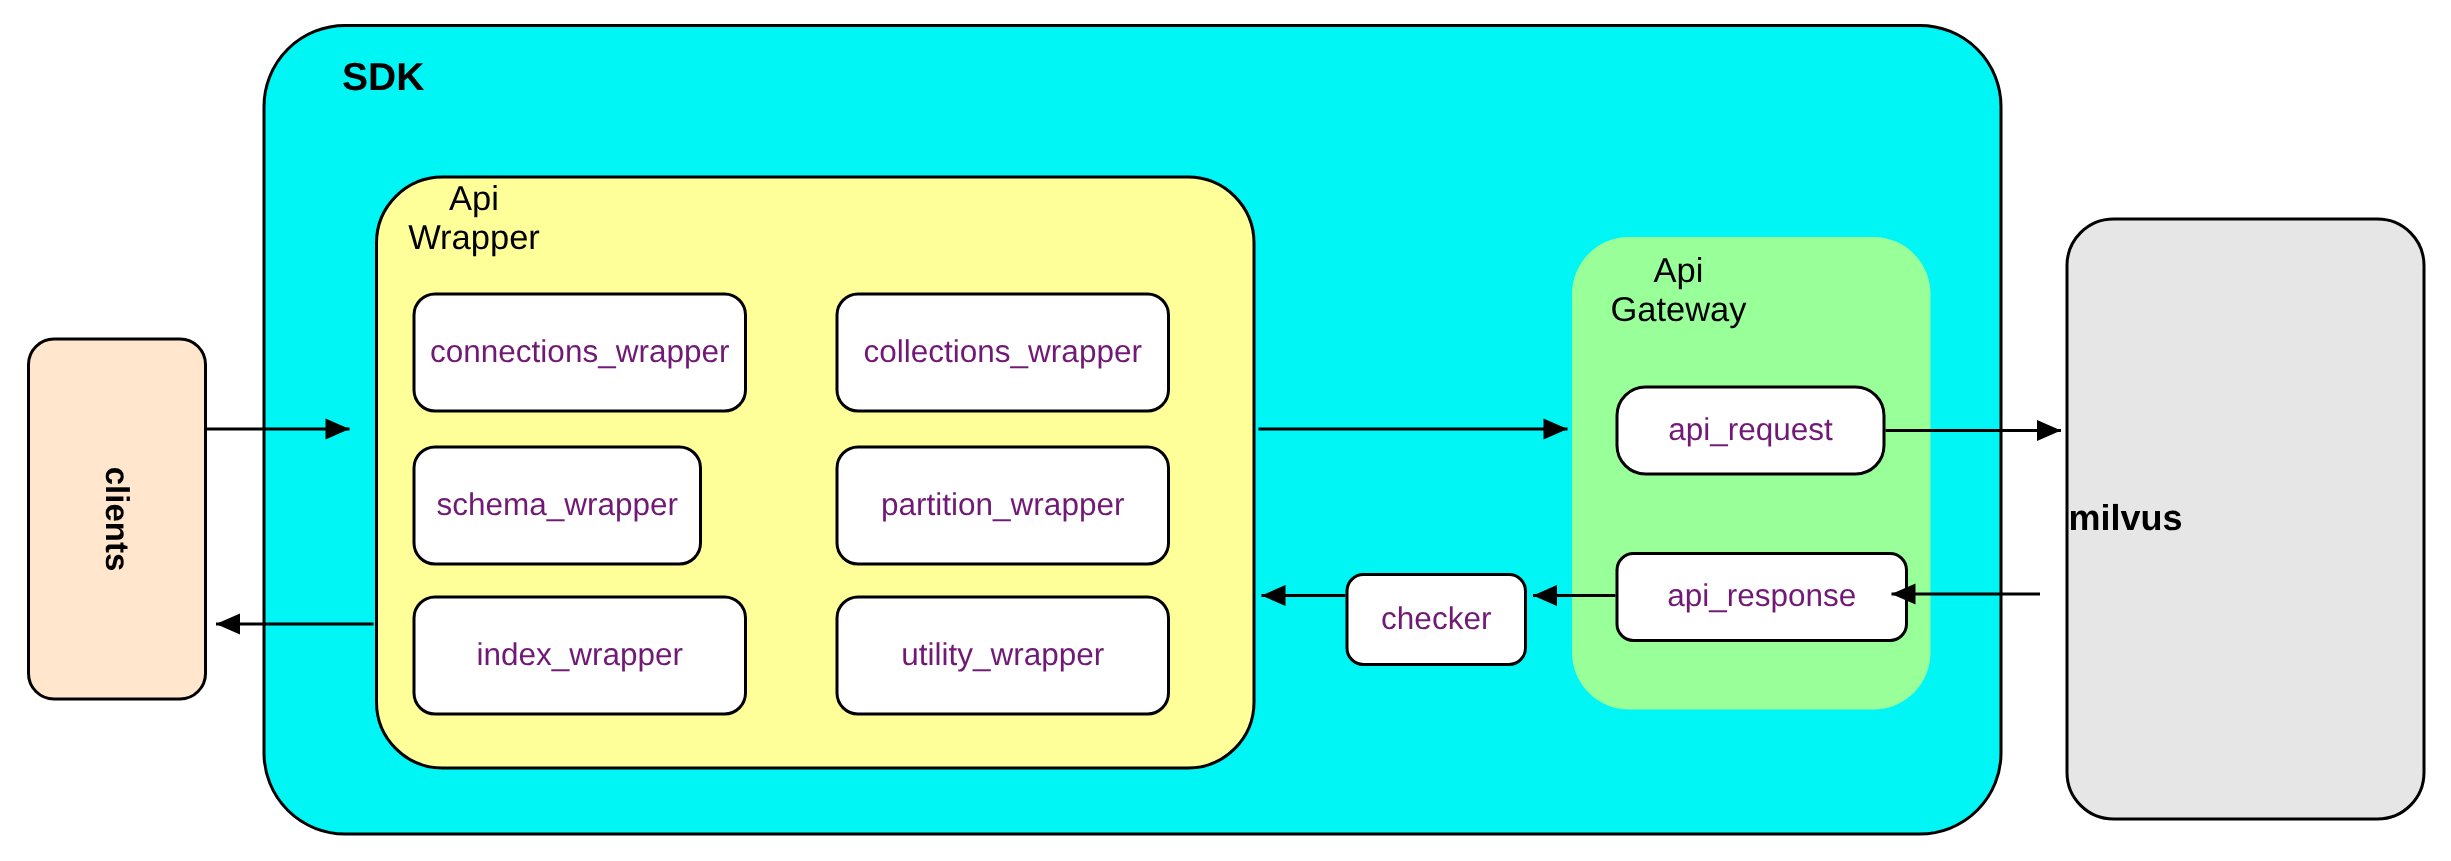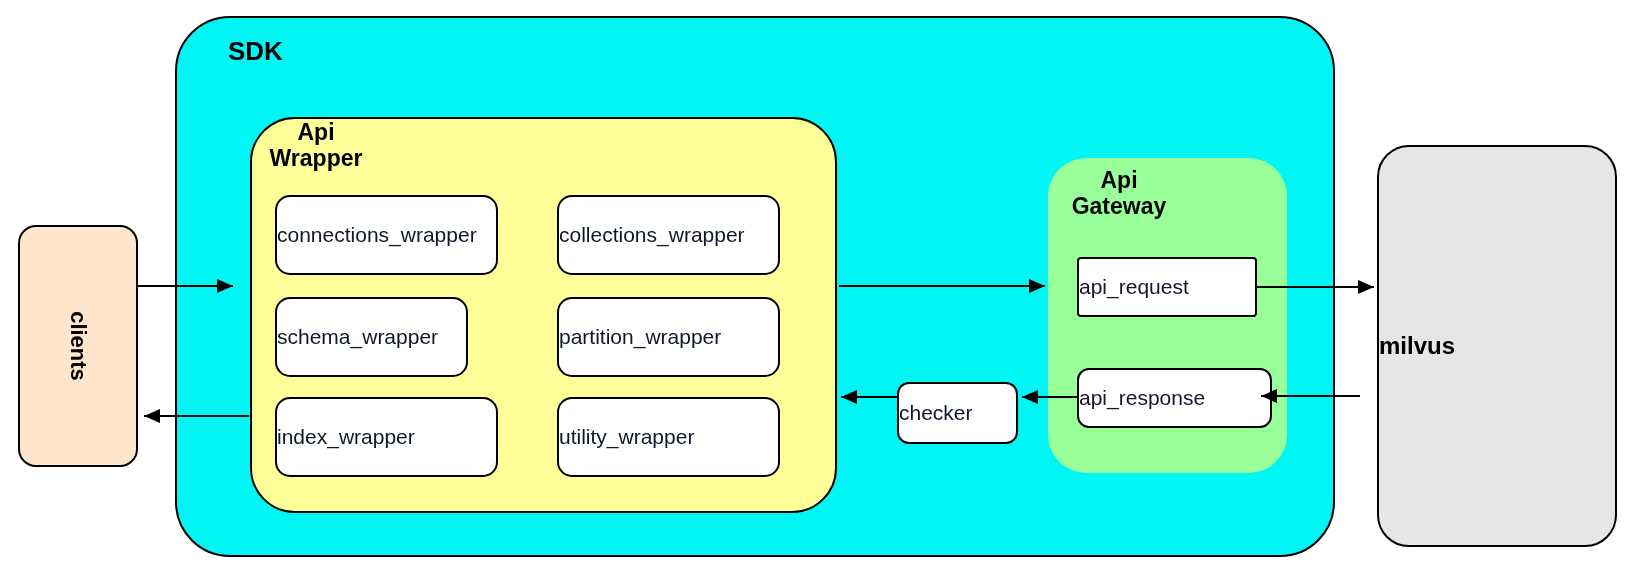--- a/index.html
+++ b/index.html
@@ -24,21 +24,21 @@
     font-size: 26px; font-weight: bold; color: #000;
   }
 
   
   .wrapper {
     left: 250px; top: 117px; width: 587px; height: 396px;
     background: #FFFF99; border-radius: 45px;
   }
   .two-line-label {
     position: absolute; width: 140px; text-align: center;
-    font-size: 23px; font-weight: bold; color: #000; line-height: 26px;
+    font-size: 23px; font-weight: normal; color: #000; line-height: 26px;
   }
   .wrapper-label { left: 246px; top: 119px; }
 
   
   .gateway {
     left: 1048px; top: 158px; width: 239px; height: 315px;
     background: #99FF99; border-radius: 38px; border: none;
   }
   .gateway-label { left: 1049px; top: 167px; }
 
@@ -55,32 +55,32 @@
     left: 18px; top: 225px; width: 120px; height: 242px;
     background: #FFE6CC; border-radius: 18px;
     display: flex; align-items: center; justify-content: center;
     font-size: 22px; font-weight: bold; color: #000;
   }
   .vtext { transform: rotate(90deg); white-space: nowrap; }
 
   
   .module {
     background: #ffffff; border: 2px solid #000000; border-radius: 15px;
-    display: flex; align-items: center; 
-    font-size: 21px; color: #0f172a; white-space: nowrap;
+    display: flex; align-items: center; justify-content: center;
+    font-size: 21px; color: #701a75; white-space: nowrap;
   }
   .m0 { left: 275px; top: 195px; width: 223px; height: 80px; }
   .m1 { left: 557px; top: 195px; width: 223px; height: 80px; }
   .m2 { left: 275px; top: 297px; width: 193px; height: 80px; }
   .m3 { left: 557px; top: 297px; width: 223px; height: 80px; }
   .m4 { left: 275px; top: 397px; width: 223px; height: 80px; }
   .m5 { left: 557px; top: 397px; width: 223px; height: 80px; }
 
   .checker { left: 897px; top: 382px; width: 121px; height: 62px; border-radius: 12px; }
-  .req  { left: 1077px; top: 257px; width: 180px; height: 60px; border-radius: 4px; }
+  .req  { left: 1077px; top: 257px; width: 180px; height: 60px; border-radius: 20px; }
   .resp { left: 1077px; top: 368px; width: 195px; height: 60px; border-radius: 12px; }
 
   .arrows {
     position: absolute; left: 0; top: 0; width: 1634px; height: 574px;
     pointer-events: none;
   }
   .arrows line { stroke: #000000; stroke-width: 2; }
 </style>
 </head>
 <body>

